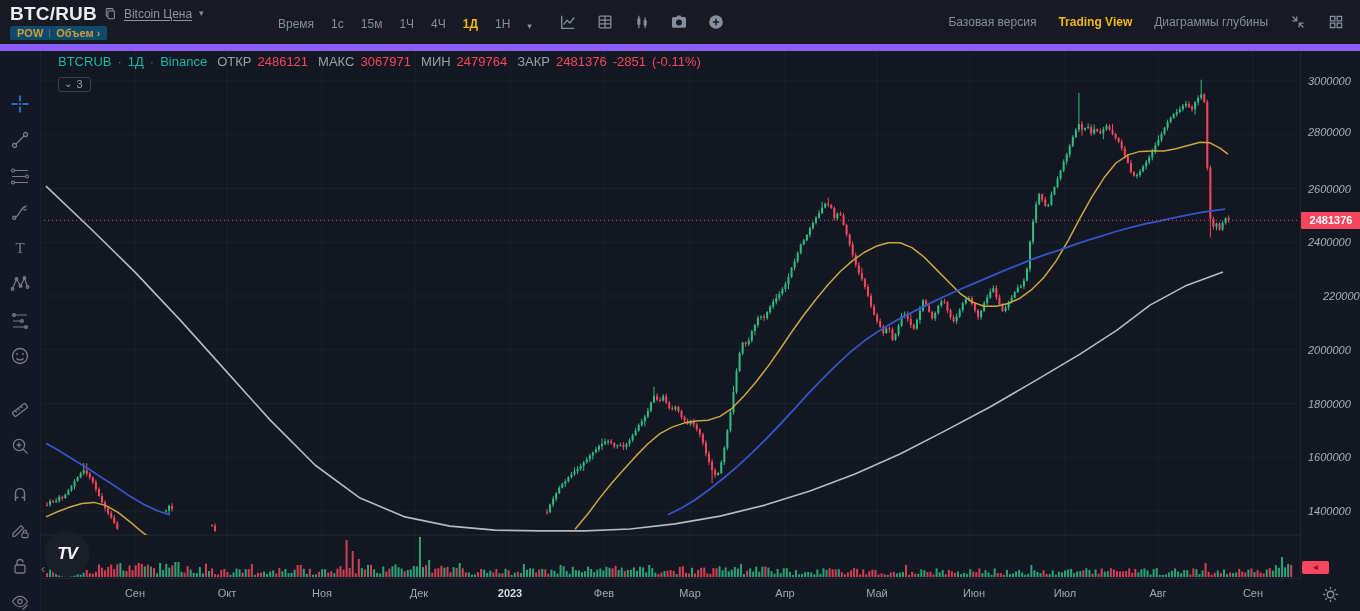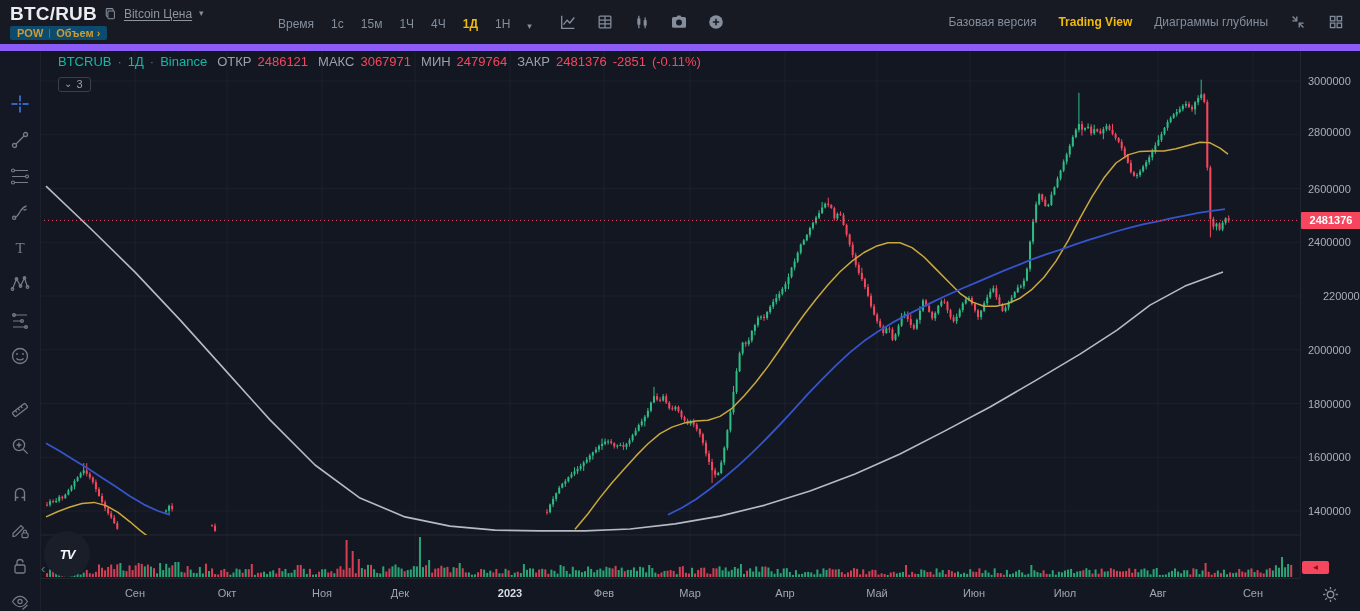--- a/index.html
+++ b/index.html
@@ -39,25 +39,25 @@
   .legend{position:absolute;left:58px;top:54px;z-index:10;font-size:13px;display:flex;align-items:center;gap:6px;white-space:nowrap;}
   .legend .sym{color:#14b8a6;}
   .legend .dot{color:#6a7079;}
   .legend .lbl{color:#9aa0ab;margin-left:4px;}
   .legend .val{color:#f6465d;}
   .collapse-btn{position:absolute;left:58px;top:77px;z-index:10;border:1px solid #3a3f4b;border-radius:3px;
     padding:0 7px 1px 5px;font-size:11px;color:#9aa0ac;display:flex;align-items:center;gap:4px;cursor:pointer;background:rgba(19,23,34,.6);}
   .collapse-btn .chev{font-size:10px;line-height:1;}
   .tv-logo{position:absolute;left:44px;top:531px;width:46px;height:46px;border-radius:50%;background:#1a1e29;
     display:flex;align-items:center;justify-content:center;z-index:5;cursor:pointer;}
-  .tv-logo span{color:#f5f6f9;font-weight:800;font-size:13px;letter-spacing:-1px;font-style:italic;}
+  .tv-logo span{color:#f5f6f9;font-weight:800;font-size:17px;letter-spacing:-1px;font-style:italic;}
   .vol-chevron{position:absolute;left:41px;top:561px;z-index:6;color:#6a7280;font-size:13px;cursor:pointer;}
   
   .price-axis{position:absolute;left:1300px;top:44px;width:60px;height:534px;border-left:1px solid rgba(243,245,250,.07);z-index:8;cursor:ns-resize;}
-  .pa-label{position:absolute;left:7px;font-size:11px;color:#a9aeb8;line-height:1;}
+  .pa-label{position:absolute;left:7px;font-size:11px;color:#a9aeb8;line-height:1;font-style:italic;}
   .price-tag{position:absolute;left:0px;width:60px;height:17px;background:#f6465d;color:#fff;font-size:11px;font-weight:700;
     display:flex;align-items:center;justify-content:center;border-radius:1px;}
   .vol-tag{position:absolute;left:1px;top:517px;width:27px;height:13px;background:#f6465d;border-radius:2px;
     display:flex;align-items:center;justify-content:center;}
   .vol-tag span{color:#7e1427;font-size:8px;line-height:1;}
   .time-axis{position:absolute;left:40px;top:578px;width:1260px;height:33px;border-top:1px solid rgba(243,245,250,.07);z-index:8;cursor:ew-resize;}
   .ta-label{position:absolute;top:8px;transform:translateX(-50%);font-size:11px;color:#a0a6b1;}
   .ta-label.major{color:#d8dce4;font-weight:700;}
   .corner-br{position:absolute;left:1300px;top:578px;width:60px;height:33px;display:flex;align-items:center;justify-content:center;z-index:9;}
   .gear{width:19px;height:19px;cursor:pointer;}
@@ -1210,21 +1210,21 @@
     <div class="pa-label" style="top: 300.75px;">2000000</div>
     <div class="pa-label" style="top: 354.5px;">1800000</div>
     <div class="pa-label" style="top: 408.25px; text-align: center;">1600000</div>
     <div class="pa-label" style="top: 462px;">1400000</div>
     <div class="price-tag" style="top: 167.88px;">2481376</div>
   </div>
 <div class="time-axis" id="time-axis">
     <div class="ta-label" style="left: 95px;">Сен</div>
     <div class="ta-label" style="left: 187px;">Окт</div>
     <div class="ta-label" style="left: 282px;">Ноя</div>
-    <div class="ta-label" style="left: 360px;">Дек</div>
+    <div class="ta-label" style="left: 379px;">Дек</div>
     <div class="ta-label major" style="left: 470px;">2023</div>
     <div class="ta-label" style="left: 564px;">Фев</div>
     <div class="ta-label" style="left: 650px;">Мар</div>
     <div class="ta-label" style="left: 745px;">Апр</div>
     <div class="ta-label" style="left: 837px;">Май</div>
     <div class="ta-label" style="left: 934px;">Июн</div>
     <div class="ta-label" style="left: 1025px;">Июл</div>
     <div class="ta-label" style="left: 1118px;">Авг</div>
     <div class="ta-label" style="left: 1213px;">Сен</div>
   </div>

